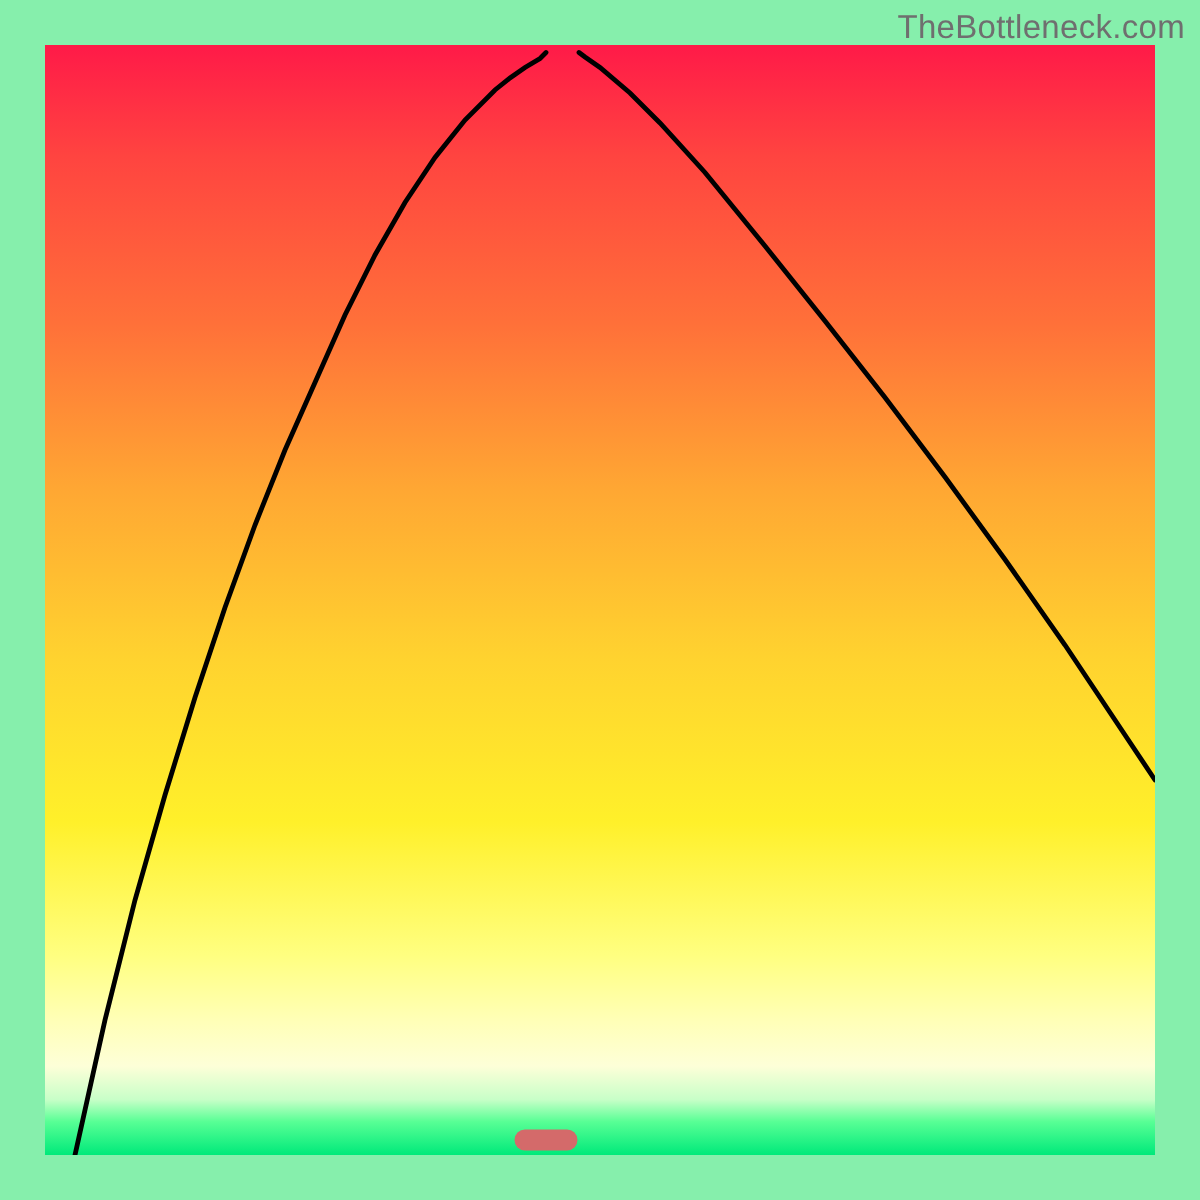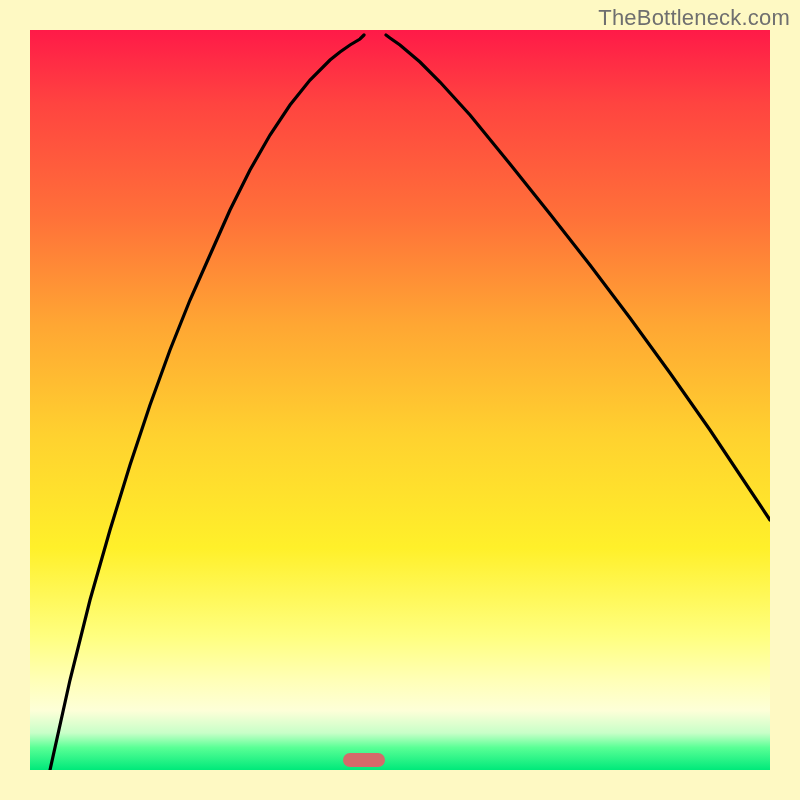--- a/index.html
+++ b/index.html
@@ -10,21 +10,21 @@
     background: #000;
     overflow: hidden;
     font-family: Arial, Helvetica, sans-serif;
   }
   .frame {
     position: absolute;
     top: 0;
     left: 0;
     width: 800px;
     height: 800px;
-    background: #fef9c3;
+    background: #86efac;
   }
   .plot {
     position: absolute;
     top: 30px;
     left: 30px;
     width: 740px;
     height: 740px;
     
     background:
       linear-gradient(to bottom,

